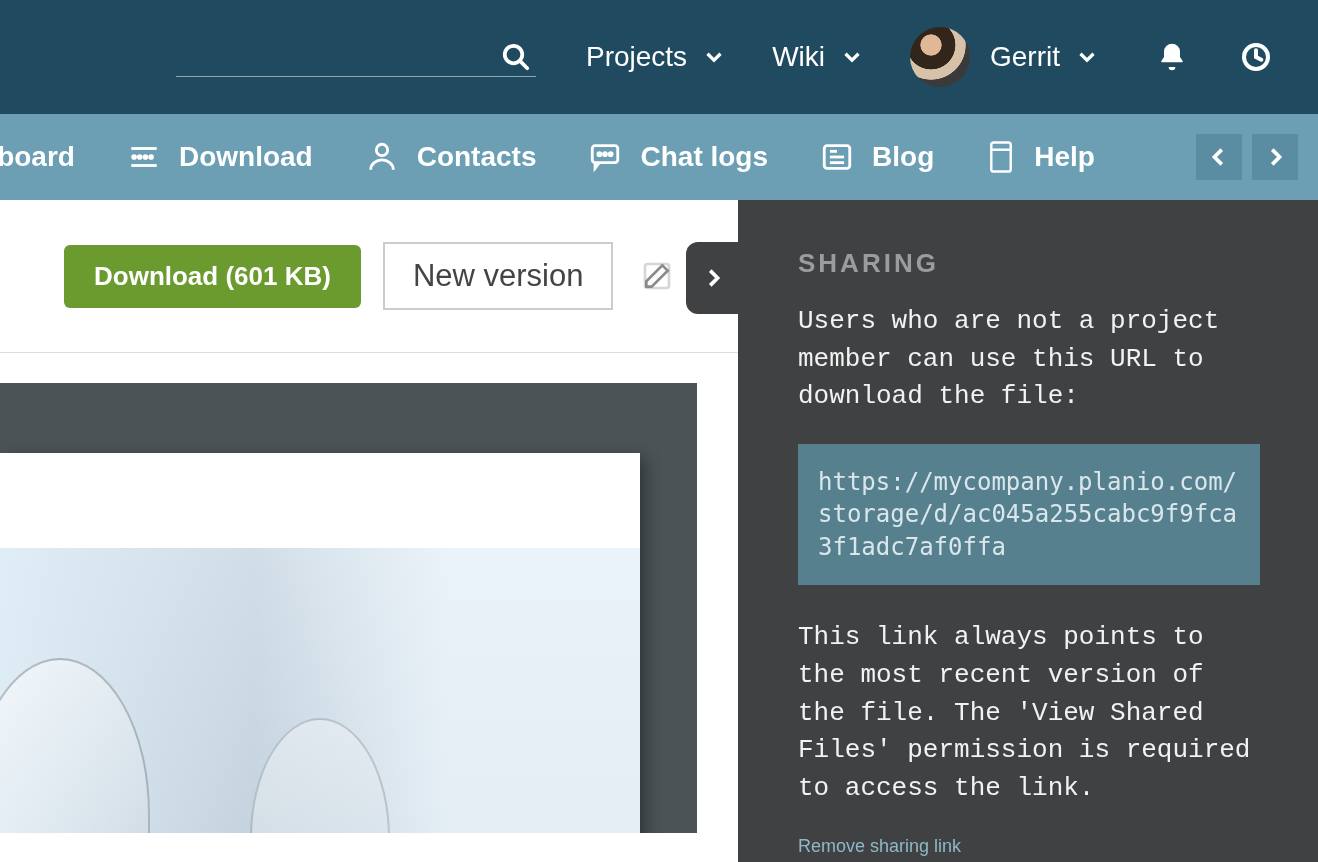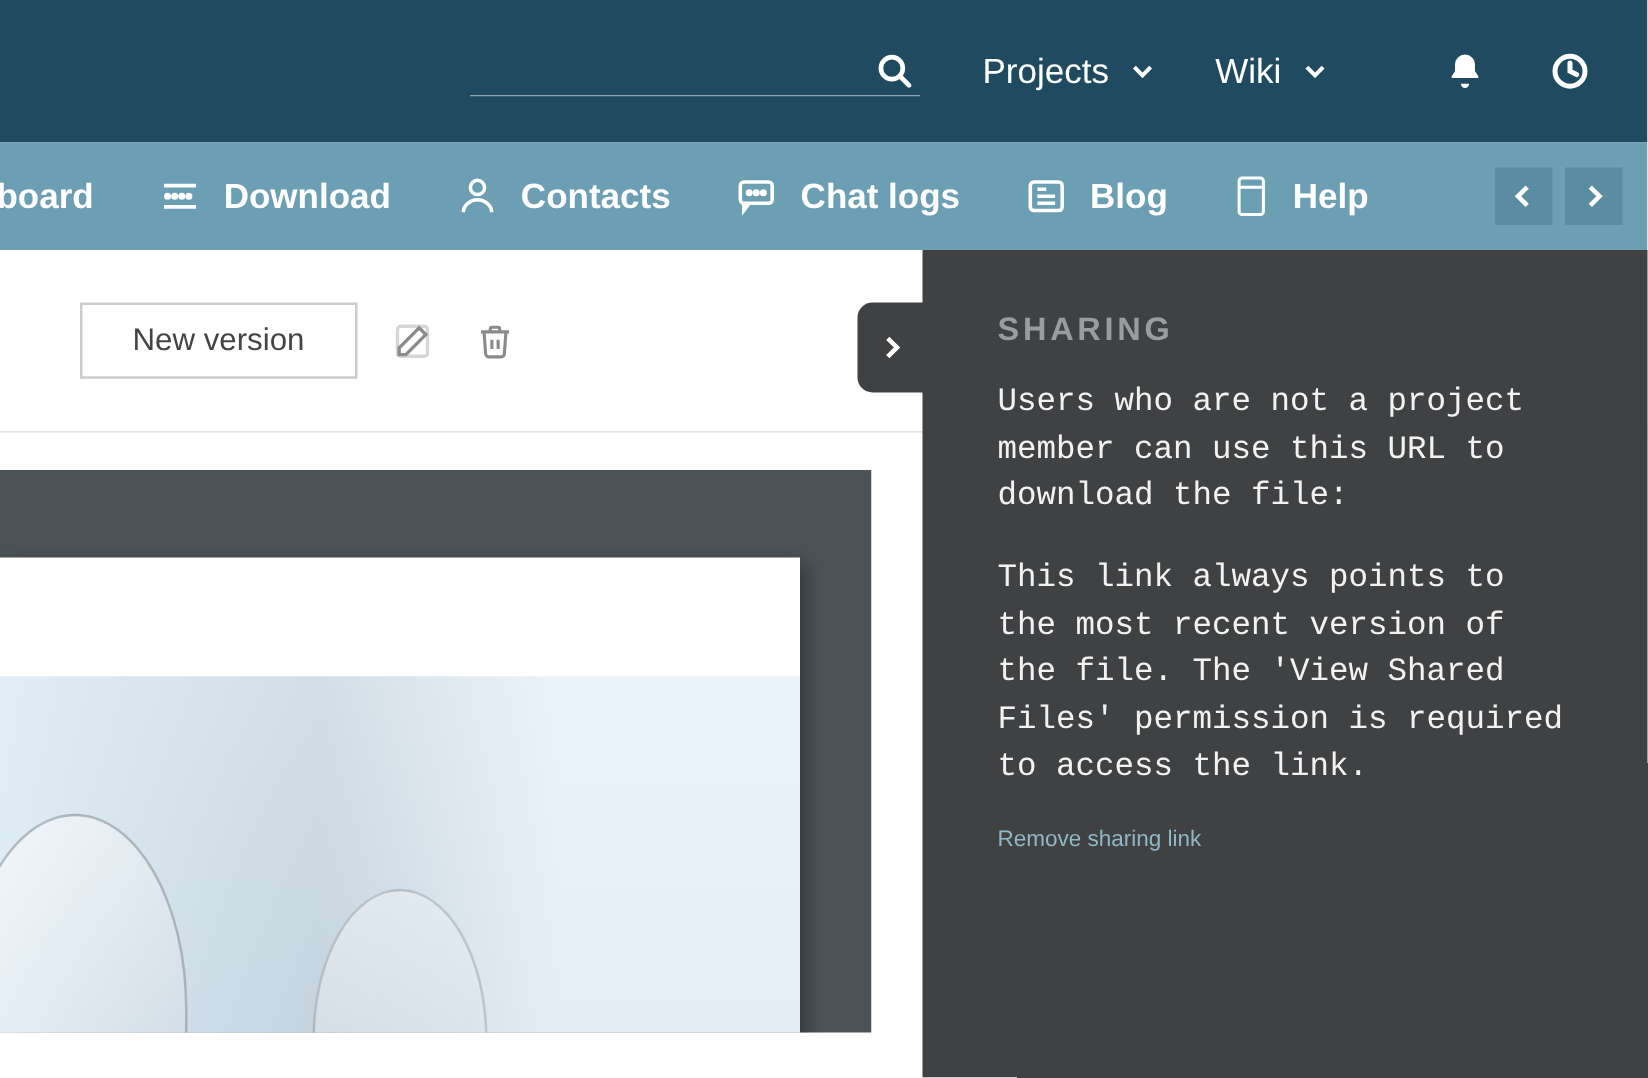--- a/index.html
+++ b/index.html
@@ -90,22 +90,22 @@
   .main { position:relative; height: calc(862px - 114px - 86px); }
   .toolbar {
     display:flex; align-items:center; gap:22px;
     padding: 42px 0 42px 64px;
   }
   .btn-primary {
     background:#6b9b2f; color:#fff; font-size:26px; font-weight:700;
     padding: 16px 30px; border:none; border-radius:6px; cursor:pointer;
   }
   .btn-secondary {
-    background:#fff; color:#444; font-size:25px; font-weight:400;
-    padding: 14px 40px; border:2px solid #ccc; border-radius:0; cursor:pointer;
+    background:#fff; color:#444; font-size:31px; font-weight:400;
+    padding: 14px 28px; border:2px solid #ccc; border-radius:0; cursor:pointer;
   }
   .tool-icon {
     width:44px; height:44px; display:flex; align-items:center; justify-content:center; cursor:pointer; color:#888;
   }
   .divider { border:none; border-top:1px solid #ddd; margin:0; }
   
   .preview-wrap { padding: 30px 0 0 0; }
   .preview-outer {
     width: 697px; height: 450px; background:#4c5357; margin-left:0;
     padding: 60px 50px 0 0; position:relative; overflow:hidden;
@@ -168,20 +168,27 @@
     <svg class="chev" viewBox="0 0 24 24" fill="none" stroke="#fff" stroke-width="3">
         <polyline points="6 9 12 15 18 9"></polyline>
       </svg>
   </div>
   <div class="nav-item">
     <span>Wiki</span>
     <svg class="chev" viewBox="0 0 24 24" fill="none" stroke="#fff" stroke-width="3">
         <polyline points="6 9 12 15 18 9"></polyline>
       </svg>
   </div>
+  <div class="nav-item" style="margin-right:10px;">
+    <span class="avatar"></span>
+    <span>Gerrit</span>
+    <svg class="chev" viewBox="0 0 24 24" fill="none" stroke="#fff" stroke-width="3">
+        <polyline points="6 9 12 15 18 9"></polyline>
+      </svg>
+  </div>
   <span class="icon-btn">
     <svg width="32" height="32" viewBox="0 0 24 24" fill="#fff">
         <path d="M12 2a6 6 0 0 0-6 6v4l-2 3v1h16v-1l-2-3V8a6 6 0 0 0-6-6zm0 20a2.5 2.5 0 0 0 2.5-2.5h-5A2.5 2.5 0 0 0 12 22z"></path>
       </svg>
   </span>
   <span class="icon-btn">
     <svg width="32" height="32" viewBox="0 0 24 24" fill="none" stroke="#fff" stroke-width="3" stroke-linecap="round">
         <circle cx="12" cy="12" r="9"></circle>
         <polyline points="12 7 12 12 16 14"></polyline>
       </svg>
@@ -247,20 +254,21 @@
     <div class="sq-btn">
       <svg width="22" height="22" viewBox="0 0 24 24" fill="none" stroke="#fff" stroke-width="4">
           <polyline points="9 4 17 12 9 20"></polyline>
         </svg>
     </div>
   </div>
 </div>
 
 <div class="main">
   <div class="toolbar">
+    <button class="btn-primary">Download (601 KB)</button>
     <button class="btn-secondary">New version</button>
     <span class="tool-icon">
       <svg width="32" height="32" viewBox="0 0 24 24" fill="none" stroke="#8a8a8a" stroke-width="2">
           <path d="M4 20h4L20 8l-4-4L4 16v4z"></path>
           <rect x="3" y="3" width="18" height="18" rx="2" stroke-opacity=".35"></rect>
         </svg>
     </span>
     <span class="tool-icon">
       <svg width="30" height="32" viewBox="0 0 24 24" fill="none" stroke="#8a8a8a" stroke-width="2">
           <polyline points="3 6 5 6 21 6"></polyline>
@@ -284,16 +292,17 @@
   </div>
 
   <div class="panel">
     <div class="panel-tab">
       <svg width="22" height="22" viewBox="0 0 24 24" fill="none" stroke="#fff" stroke-width="4">
           <polyline points="9 4 17 12 9 20"></polyline>
         </svg>
     </div>
     <h2>SHARING</h2>
     <p>Users who are not a project member can use this URL to download the file:</p>
+    <div class="url-box">https://mycompany.planio.com/storage/d/ac045a255cabc9f9fca3f1adc7af0ffa</div>
     <p>This link always points to the most recent version of the file. The 'View Shared Files' permission is required to access the link.</p>
     <a class="remove">Remove sharing link</a>
   </div>
 </div>
 
 </body></html>

